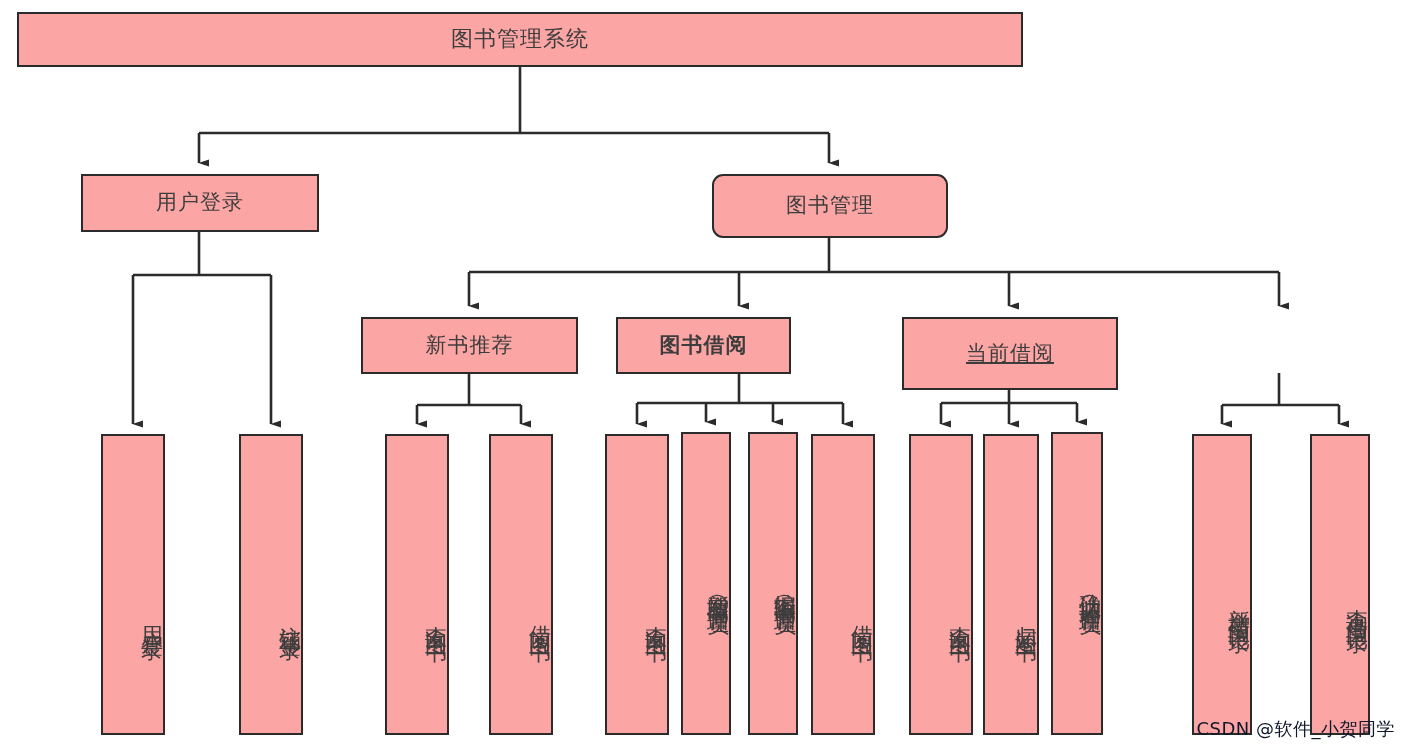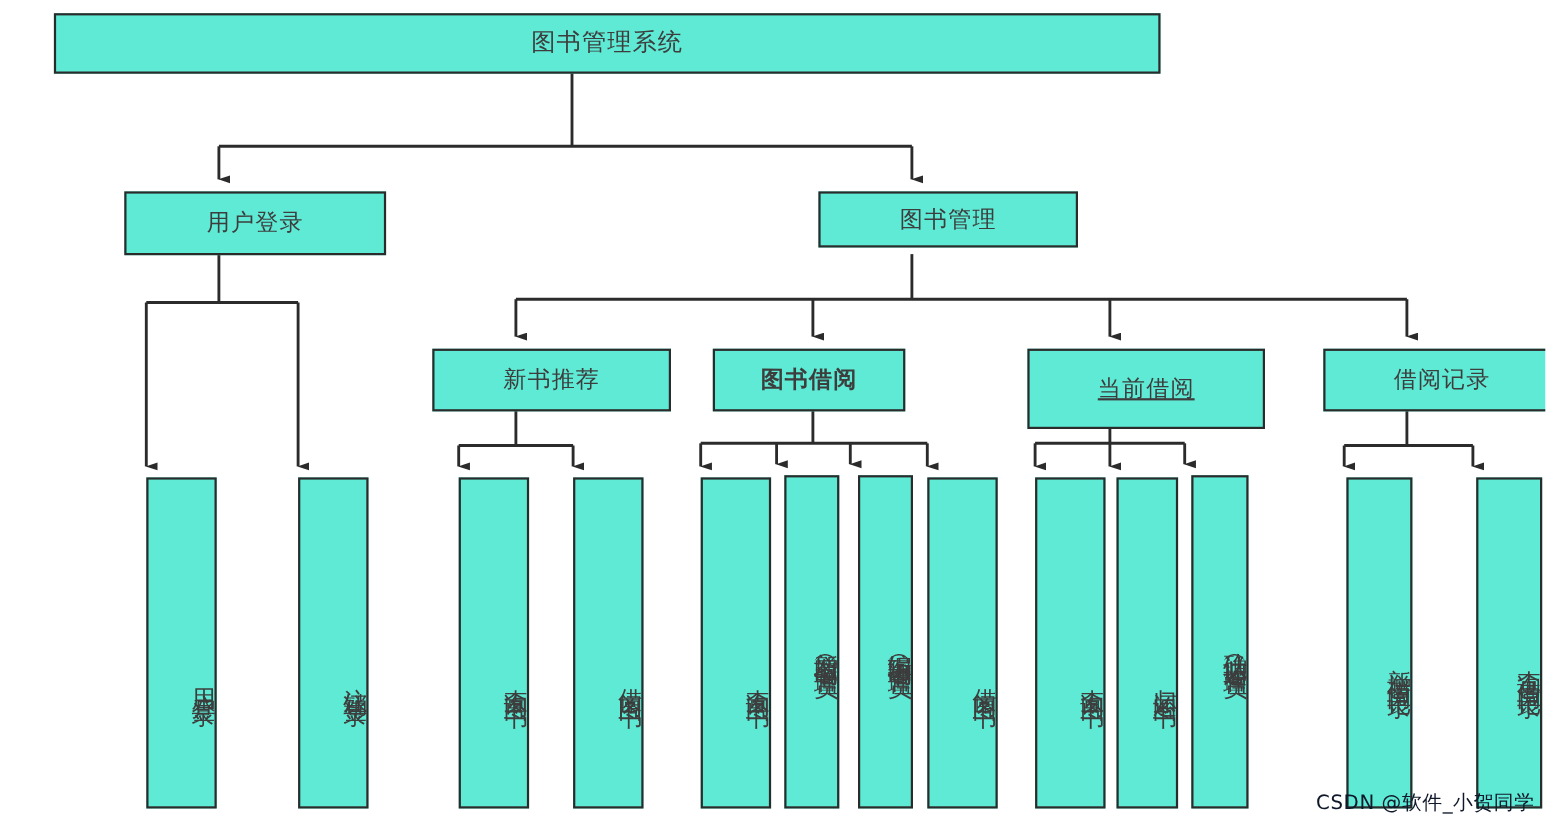--- a/index.html
+++ b/index.html
@@ -23,28 +23,27 @@
     left: 0;
     top: 0;
     width: 1405px;
     height: 747px;
     pointer-events: none;
   }
   .node {
     position: absolute;
     box-sizing: border-box;
     border: 2.5px solid #2b2b2b;
-    background: #5eead4;
+    background: #fca5a5;
     color: #3d3d3d;
     display: flex;
     align-items: center;
     justify-content: center;
     text-align: center;
     z-index: 2;
-    margin-left: 32px;
   }
   .node-h {
     font-size: 21px;
     letter-spacing: 1px;
     line-height: 1.2;
   }
   .node-root {
     font-size: 22px;
   }
   .node-v {
@@ -130,36 +129,33 @@
     </g>
   </svg>
 
   <div class="node node-h node-root" style="left:17px; top:12px; width:1006px; height:55px;">
     <span>图书管理系统</span>
   </div>
 
   <div class="node node-h" style="left:81px; top:174px; width:238px; height:58px;">
     <span>用户登录</span>
   </div>
-  <div class="node node-h" style="left:712px; top:174px; width:236px; height:51px;">
+  <div class="node node-h" style="left:712px; top:174px; width:236px; height:64px;border-radius:11px;">
     <span>图书管理</span>
   </div>
 
   <div class="node node-h" style="left:361px; top:317px; width:217px; height:57px;justify-content:center;">
     <span>新书推荐</span>
   </div>
   <div class="node node-h" style="left:616px; top:317px; width:175px; height:57px;font-weight:bold;">
     <span>图书借阅</span>
   </div>
   <div class="node node-h" style="left:902px; top:317px; width:216px; height:73px;text-decoration:underline;">
     <span>当前借阅</span>
   </div>
-  <div class="node node-h" style="left:1171px; top:317px; width:216px; height:57px;">
-    <span>借阅记录</span>
-  </div>
 
   <div class="node node-v mid" style="left:101px; top:434px; width:64px; height:301px;">
     <span>用户登录</span>
   </div>
   <div class="node node-v mid" style="left:239px; top:434px; width:64px; height:301px;">
     <span>注销登录</span>
   </div>
 
   <div class="node node-v mid" style="left:385px; top:434px; width:64px; height:301px;">
     <span>查询图书</span>

